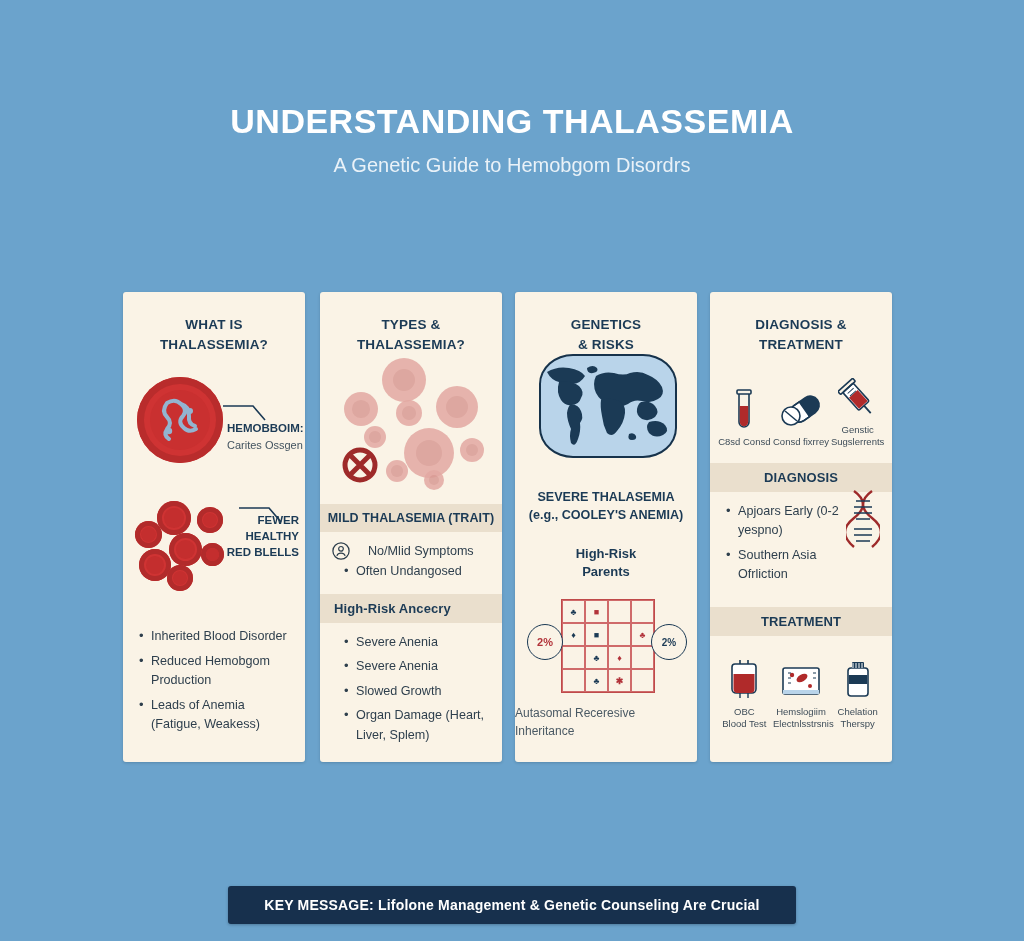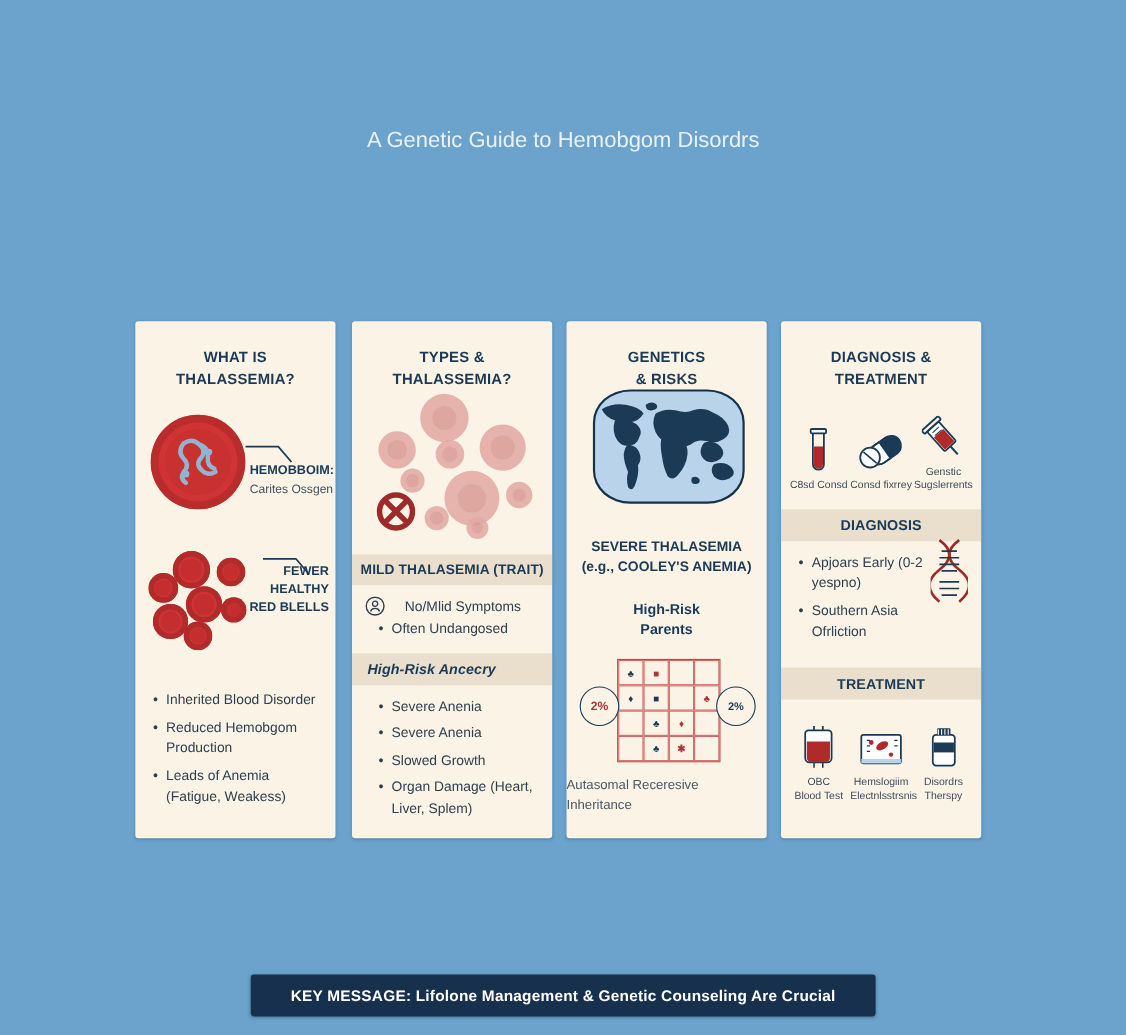--- a/index.html
+++ b/index.html
@@ -146,20 +146,21 @@
     box-shadow:0 1px 3px rgba(10,25,40,.3);
   }
   .footer .t{color:#ffffff;font-size:14px;font-weight:bold;letter-spacing:.2px;}
 </style>
 </head>
 <body>
 
 <div class="poster">
 
   <div class="header">
+    <div class="title">UNDERSTANDING THALASSEMIA</div>
     <div class="subtitle">A Genetic Guide to Hemobgom Disordrs</div>
   </div>
 
   <div class="cards">
 
     <div class="card c1">
       <div class="card-title">
         <div>WHAT IS</div>
         <div>THALASSEMIA?</div>
       </div>
@@ -242,21 +243,21 @@
             <circle cx="10" cy="7.6" r="2.6" fill="none" stroke="#2e3f4d" stroke-width="1.3"></circle>
             <path d="M5.4 15.4 a4.8 4.2 0 0 1 9.2 0" fill="none" stroke="#2e3f4d" stroke-width="1.3"></path>
           </svg>
           <span class="t">No/Mlid Symptoms</span>
         </div>
 
         <ul class="blist indent" style="padding-top:2px;">
           <li>Often Undangosed</li>
         </ul>
 
-        <div class="banner left" style="margin-top:12px;font-style:italic;">High-Risk Ancecry</div>
+        <div class="banner left" style="margin-top:12px;">High-Risk Ancecry</div>
 
         <ul class="blist indent">
           <li>Severe Anenia</li>
           <li>Severe Anenia</li>
           <li>Slowed Growth</li>
           <li>Organ Damage (Heart, Liver, Splem)</li>
         </ul>
       </div>
     </div>
 
@@ -420,21 +421,21 @@
         <div class="iconcell">
           <div class="iconart">
             <svg width="28" height="42" viewBox="0 0 28 42">
               <rect x="8" y="2" width="12" height="6" rx="1" fill="#1b3a55"></rect>
               <rect x="4" y="8" width="20" height="28" rx="3" fill="#ffffff" stroke="#1b3a55" stroke-width="1.6"></rect>
               <rect x="4.8" y="15" width="18.4" height="9" fill="#1b3a55"></rect>
               <path d="M9 3 v5 M12 3 v5 M15 3 v5 M18 3 v5" stroke="#ffffff" stroke-width="1"></path>
             </svg>
           </div>
           <div class="cap">
-            <div>Disordrs</div>
+            <div>Chelation</div>
             <div>Therspy</div>
           </div>
         </div>
       </div>
 
     </div>
   </div>
 
   <div class="footer">
     <span class="t">KEY MESSAGE: Lifolone Management &amp; Genetic Counseling Are Crucial</span>

